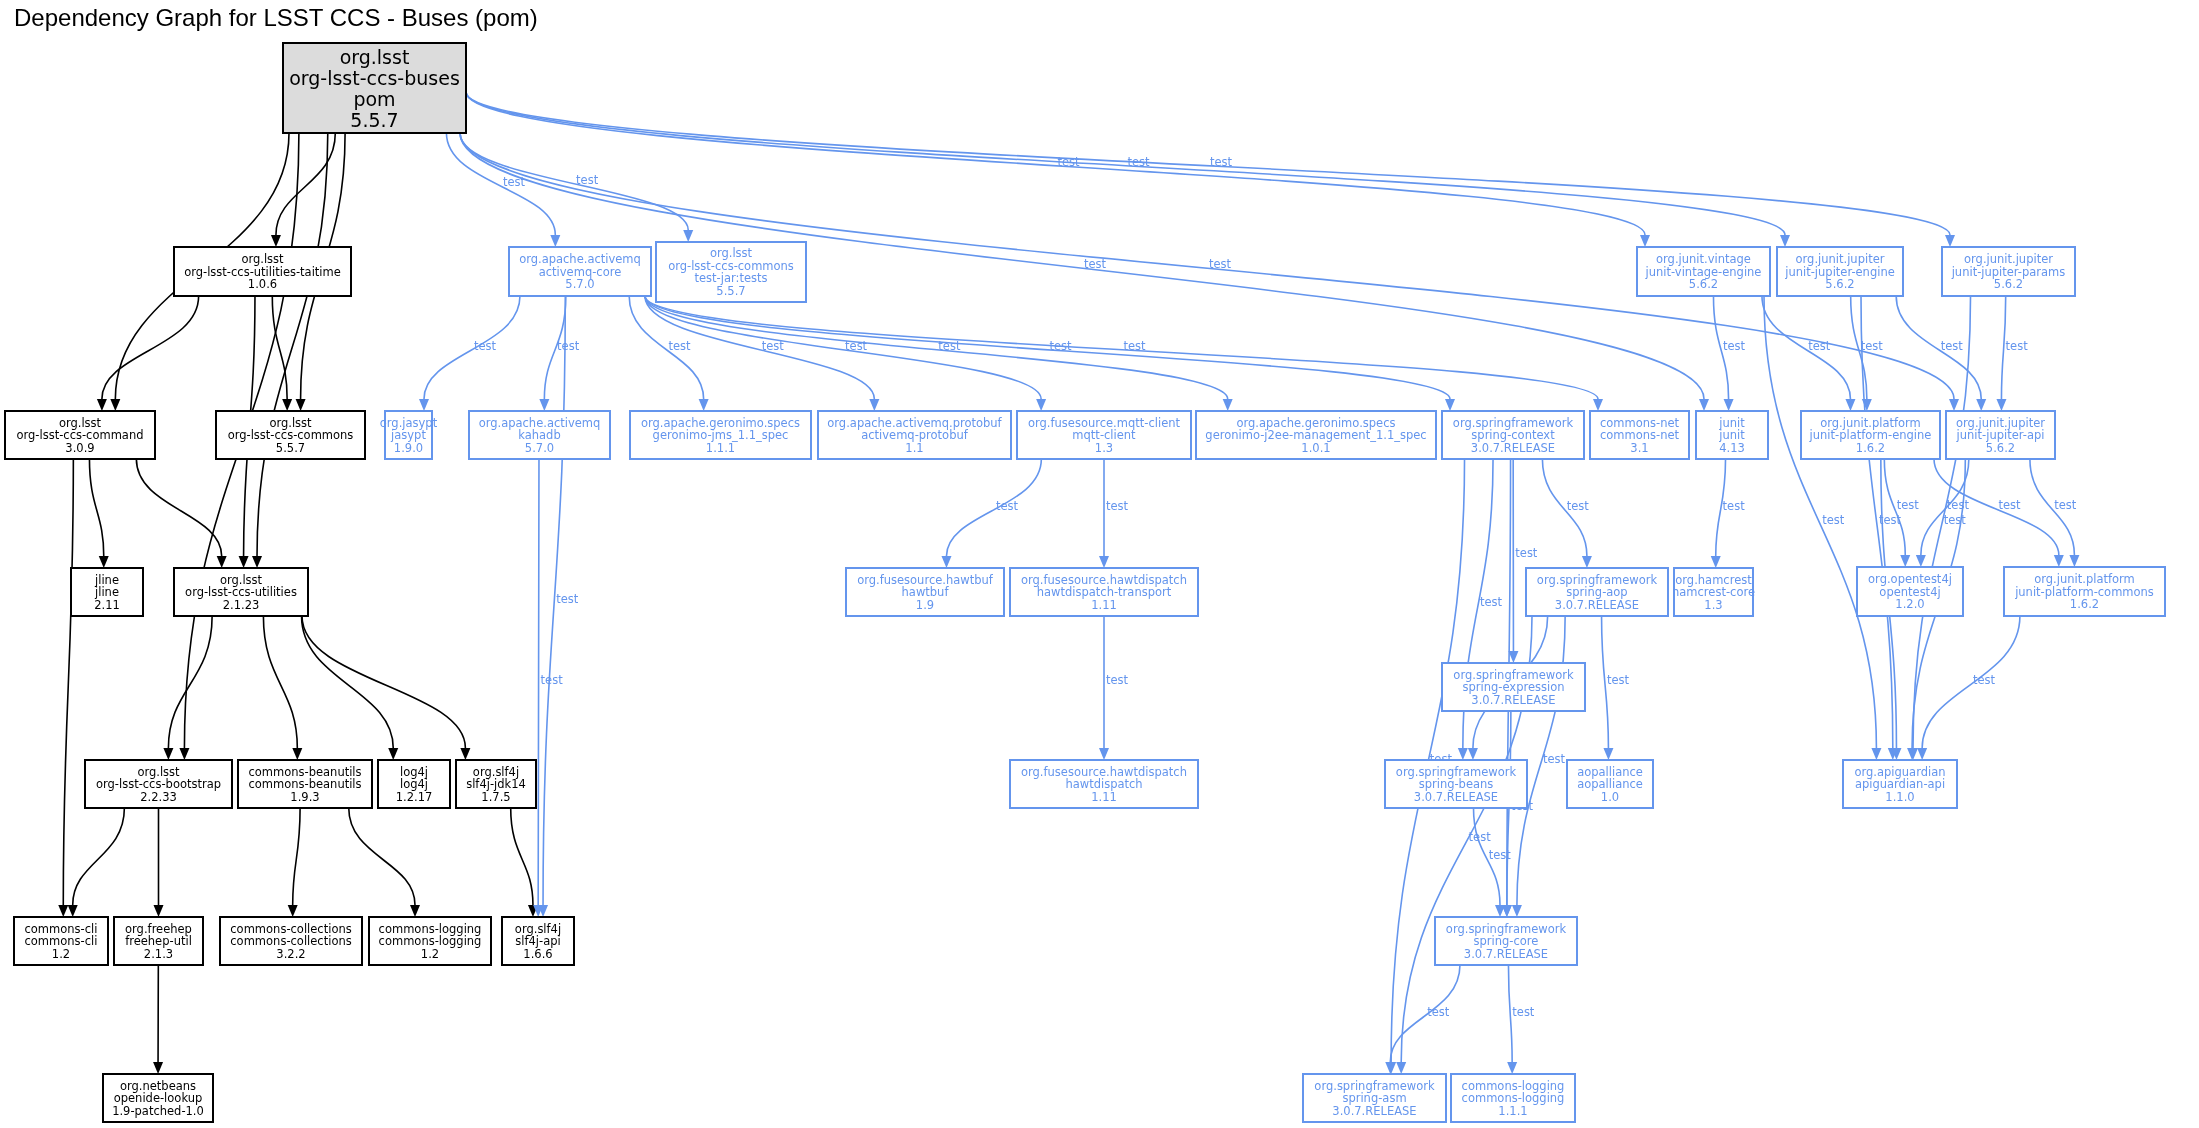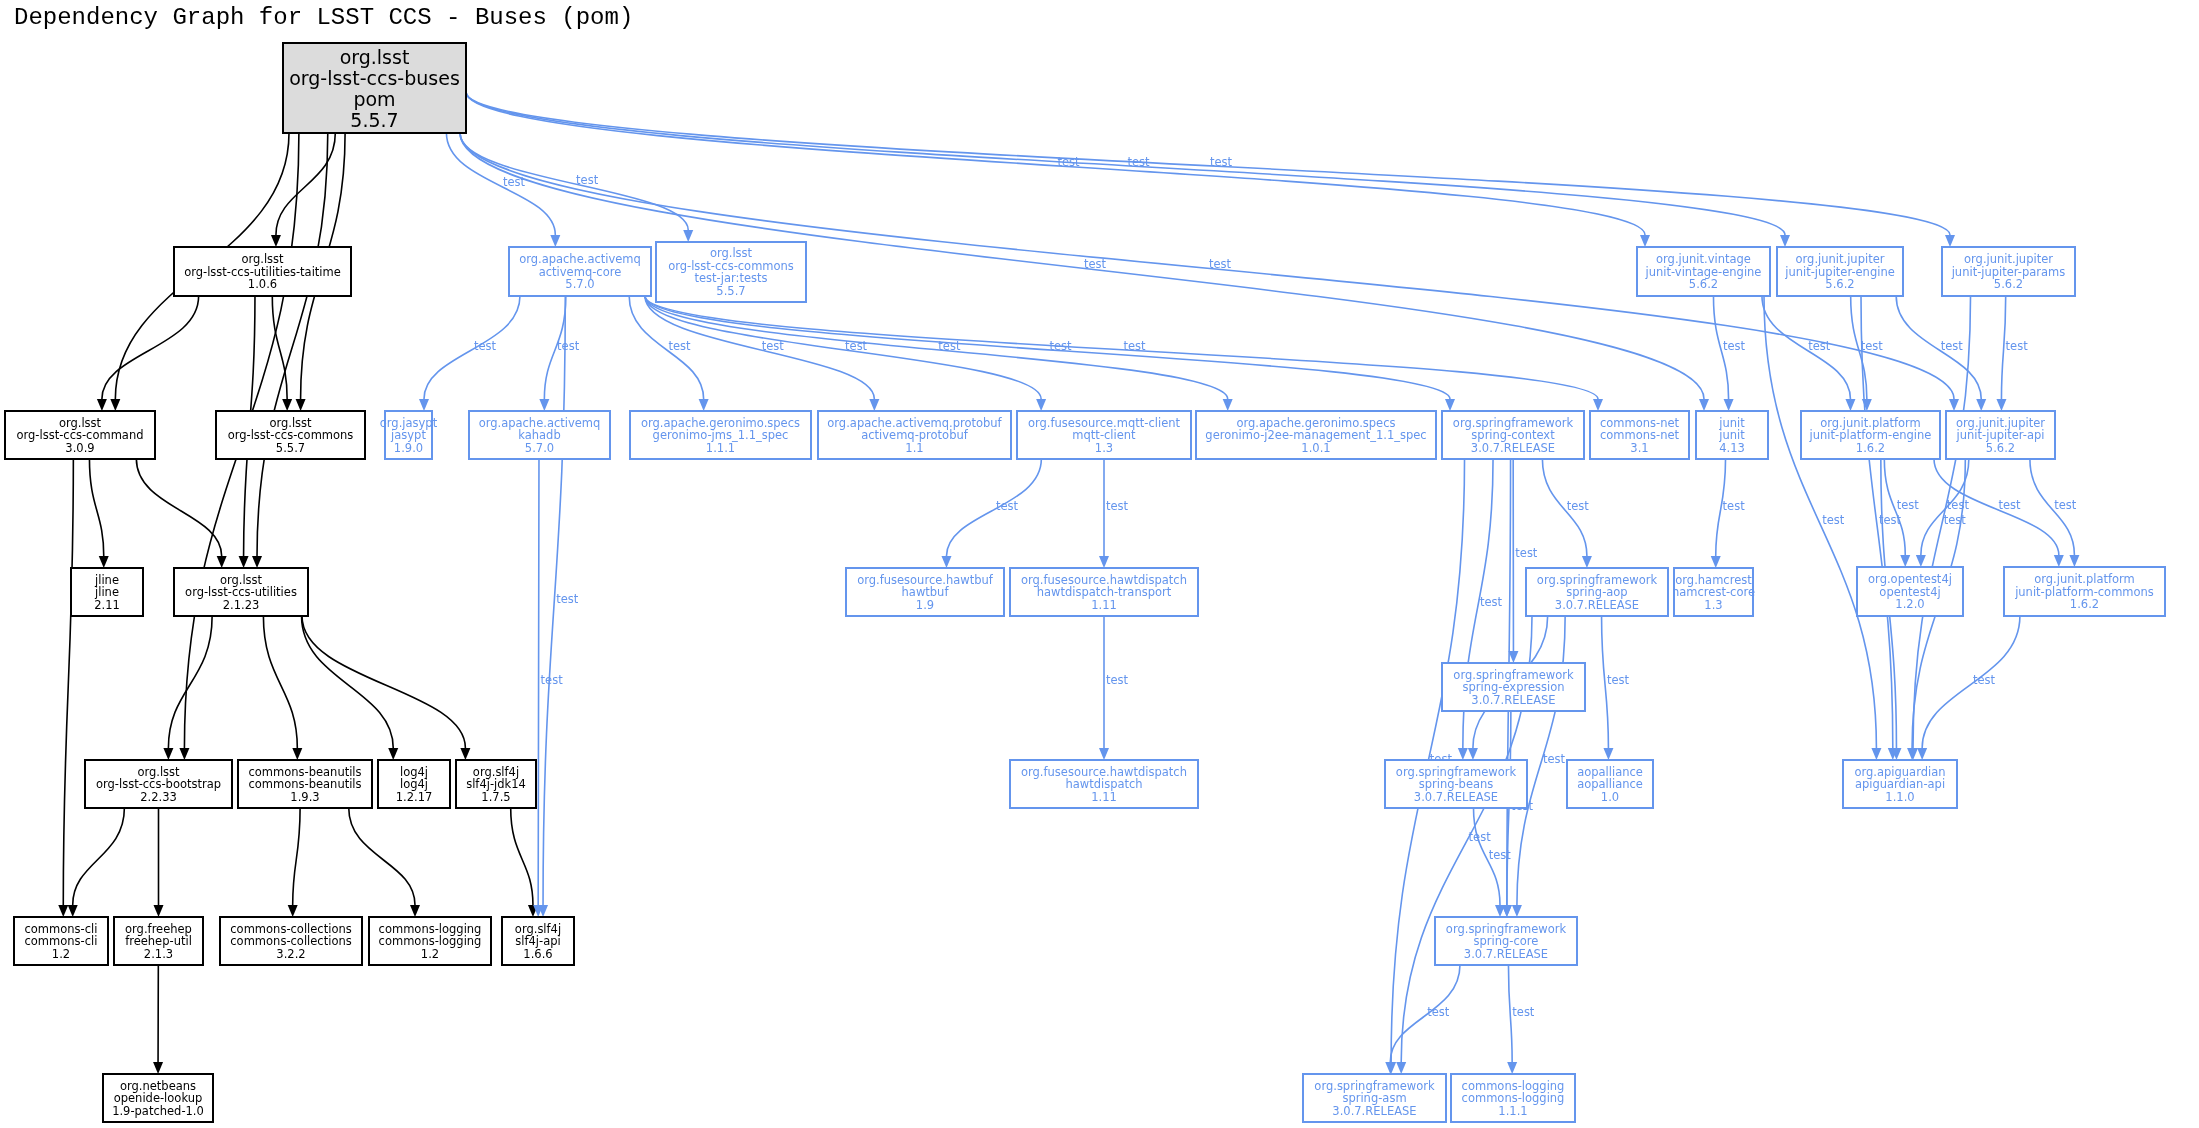--- a/index.html
+++ b/index.html
@@ -1,17 +1,17 @@
 <!DOCTYPE html>
 <html><head>
 <meta charset="utf-8">
 <style>
   html, body { margin: 0; padding: 0; background: #ffffff; }
   body { width: 2199px; height: 1128px; overflow: hidden; position: relative; font-family: "DejaVu Sans", sans-serif; }
-  #title { position: absolute; left: 14px; top: 4px; font-family: Liberation Mono, monospace; font-size: 24px; color: #000; white-space: nowrap; }
+  #title { position: absolute; left: 14px; top: 4px; font-family: Liberation Sans, sans-serif; font-size: 24px; color: #000; white-space: nowrap; }
   #graph { position: absolute; left: 0; top: 0; }
   .node rect { stroke-width: 2; }
   .node.compile rect { fill: #ffffff; stroke: #000000; }
   .node.root rect { fill: #dcdcdc; stroke: #000000; }
   .node.test rect { fill: #ffffff; stroke: #6495ed; }
   .node text { font-family: "DejaVu Sans", sans-serif; font-size: 11.5px; text-anchor: middle; }
   .node.compile text, .node.root text { fill: #000000; }
   .node.test text { fill: #6495ed; }
   .node.root text { font-size: 19px; }
   .edge path { fill: none; stroke-width: 1.6; }

